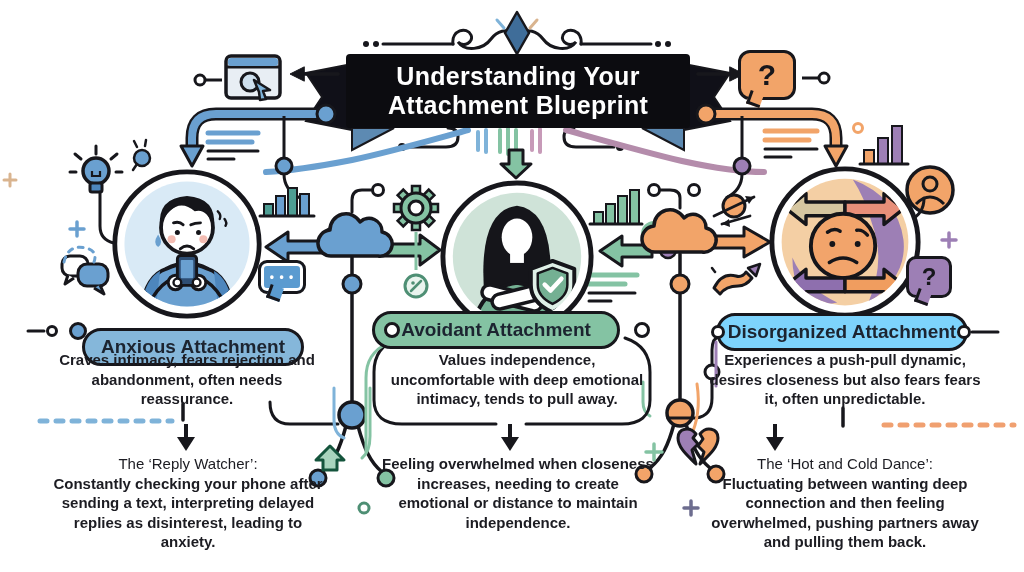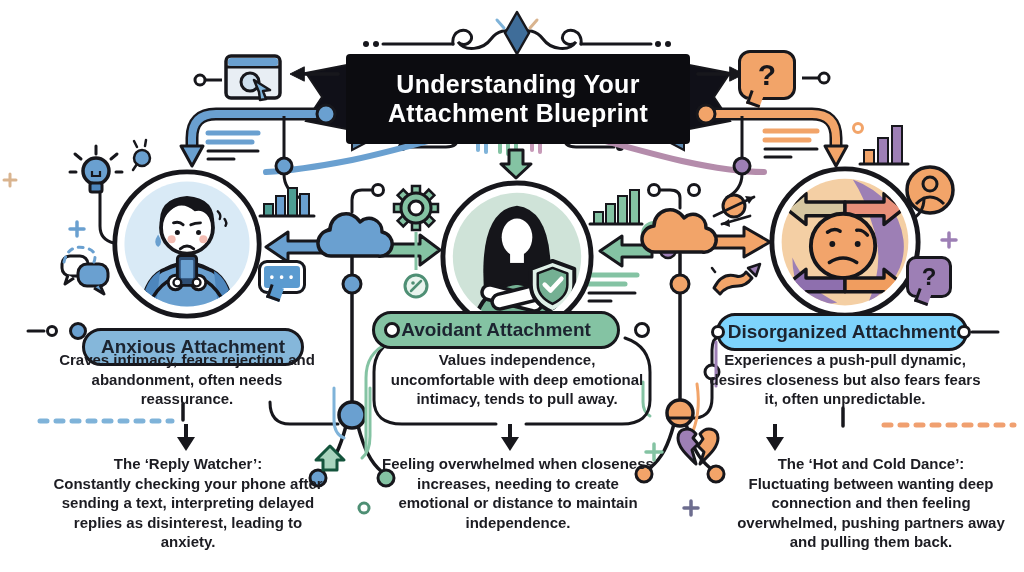--- a/index.html
+++ b/index.html
@@ -1,34 +1,34 @@
 <!DOCTYPE html>
 <html><head>
 <meta charset="utf-8">
 <style>
   html,body{margin:0;padding:0;background:#fff;}
   .stage{position:relative;width:1024px;height:572px;overflow:hidden;background:#ffffff;
          font-family:"Liberation Sans",sans-serif;color:#17171c;}
   .abs{position:absolute;}
   svg{display:block;}
   
-  .banner{left:346px;top:54px;width:344px;height:90px;background:#0c0c10;border-radius:4px;
+  .banner{left:346px;top:54px;width:344px;height:74px;background:#0c0c10;border-radius:4px;
           display:flex;flex-direction:column;align-items:center;justify-content:center;z-index:4;}
   .banner span{color:#fff;font-weight:700;font-size:25px;line-height:1.16;letter-spacing:.3px;white-space:nowrap;}
   
   .pill{height:38px;border:3.5px solid #17171c;border-radius:22px;display:flex;align-items:center;
         justify-content:center;font-weight:700;font-size:19px;color:#1c2430;z-index:5;box-sizing:border-box;white-space:nowrap;}
   .pill-blue{background:#85b7da;}
   .pill-green{background:#84c3a3;}
   .pill-orange{background:#7dd3fc;}
   .dot{position:absolute;background:#fff;border:3px solid #17171c;border-radius:50%;box-sizing:border-box;z-index:6;}
   .dot-blue{background:#6aa0d0;}
   
   .desc,.pattern{position:absolute;text-align:center;font-size:15px;line-height:1.3;font-weight:700;color:#1c1c22;z-index:5;}
-  .pattern-title{display:block;font-weight:700;}
+  .pattern-title{display:block;font-weight:400;}
   
   .bubble{position:absolute;display:flex;align-items:center;justify-content:center;z-index:5;box-sizing:border-box;}
   .bubble:after{content:"";position:absolute;width:11px;height:11px;left:7px;bottom:-9px;
                 border-left:3px solid #17171c;border-bottom:3px solid #17171c;transform:rotate(20deg);}
   .bub-ellipsis{left:258px;top:260px;width:48px;height:34px;background:#5b9bd0;border:3px solid #17171c;
                 border-radius:9px;box-shadow:inset 0 0 0 3px #fff;color:#fff;font-weight:700;font-size:12px;letter-spacing:1px;}
   .bub-ellipsis:after{background:#5b9bd0;}
   .bub-q-orange{left:738px;top:50px;width:58px;height:50px;background:#f2a469;border:3.5px solid #17171c;
                 border-radius:12px;color:#17171c;font-weight:700;font-size:30px;}
   .bub-q-orange:after{background:#f2a469;}
@@ -442,21 +442,21 @@
   <div class="desc" style="left:388px;top:350px;width:258px">Values independence, uncomfortable with deep emotional intimacy, tends to pull away.</div>
   <div class="desc" style="left:706px;top:350px;width:278px">Experiences a push-pull dynamic, desires closeness but also fears fears it, often unpredictable.</div>
 
   <div class="pattern" style="left:48px;top:454px;width:280px">
     <span class="pattern-title">The ‘Reply Watcher’:</span>
     <span>Constantly checking your phone after sending a text, interpreting delayed replies as disinterest, leading to anxiety.</span>
   </div>
   <div class="pattern" style="left:380px;top:454px;width:276px">
     <span>Feeling overwhelmed when closeness increases, needing to create emotional or distance to maintain independence.</span>
   </div>
-  <div class="pattern" style="left:728px;top:454px;width:286px">
+  <div class="pattern" style="left:702px;top:454px;width:286px">
     <span class="pattern-title">The ‘Hot and Cold Dance’:</span>
     <span>Fluctuating between wanting deep connection and then feeling overwhelmed, pushing partners away and pulling them back.</span>
   </div>
 
   <div class="bubble bub-ellipsis">• • •</div>
   <div class="bubble bub-q-orange">?</div>
   <div class="bubble bub-q-purple">?</div>
 
 </div>
 

